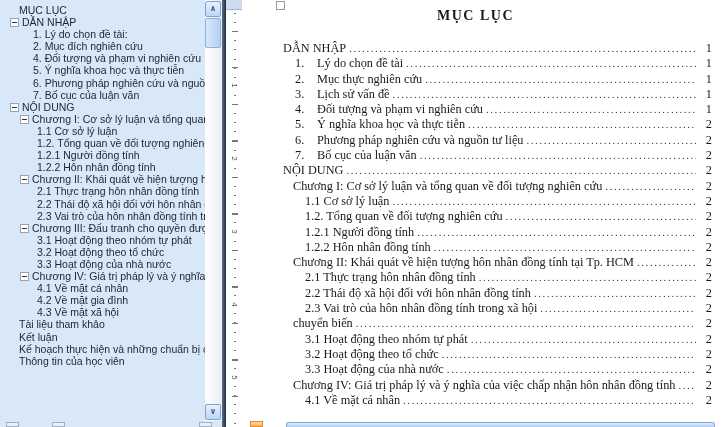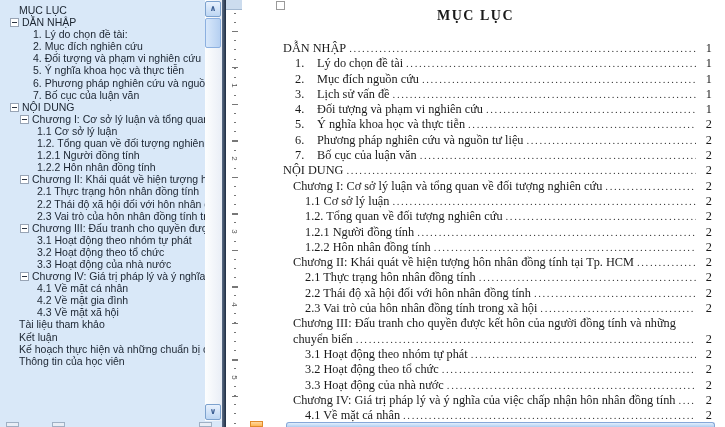--- a/index.html
+++ b/index.html
@@ -150,21 +150,21 @@
             <span class="page">1</span>
           </div>
           <div class="row item">
             <span class="num">1.</span>
             <span class="txt">Lý do chọn đề tài</span>
             <span class="leader"></span>
             <span class="page">1</span>
           </div>
           <div class="row item">
             <span class="num">2.</span>
-            <span class="txt">Mục đích nguồn cứu</span>
+            <span class="txt">Mục thực nghiên cứu</span>
             <span class="leader"></span>
             <span class="page">1</span>
           </div>
           <div class="row item">
             <span class="num">3.</span>
             <span class="txt">Lịch sử vấn đề</span>
             <span class="leader"></span>
             <span class="page">1</span>
           </div>
           <div class="row item">
@@ -233,23 +233,20 @@
           </div>
           <div class="row sub">
             <span class="txt">2.2 Thái độ xã hội đối với hôn nhân đồng tính</span>
             <span class="leader"></span>
             <span class="page">2</span>
           </div>
           <div class="row sub">
             <span class="txt">2.3 Vai trò của hôn nhân đồng tính trong xã hội</span>
             <span class="leader"></span>
             <span class="page">2</span>
-          </div>
-          <div class="row chap">
-            <span class="txt">Chương III: Đấu tranh cho quyền được kết hôn của người đồng tính và những</span>
           </div>
           <div class="row cont">
             <span class="txt">chuyển biến</span>
             <span class="leader"></span>
             <span class="page">2</span>
           </div>
           <div class="row sub">
             <span class="txt">3.1 Hoạt động theo nhóm tự phát</span>
             <span class="leader"></span>
             <span class="page">2</span>

